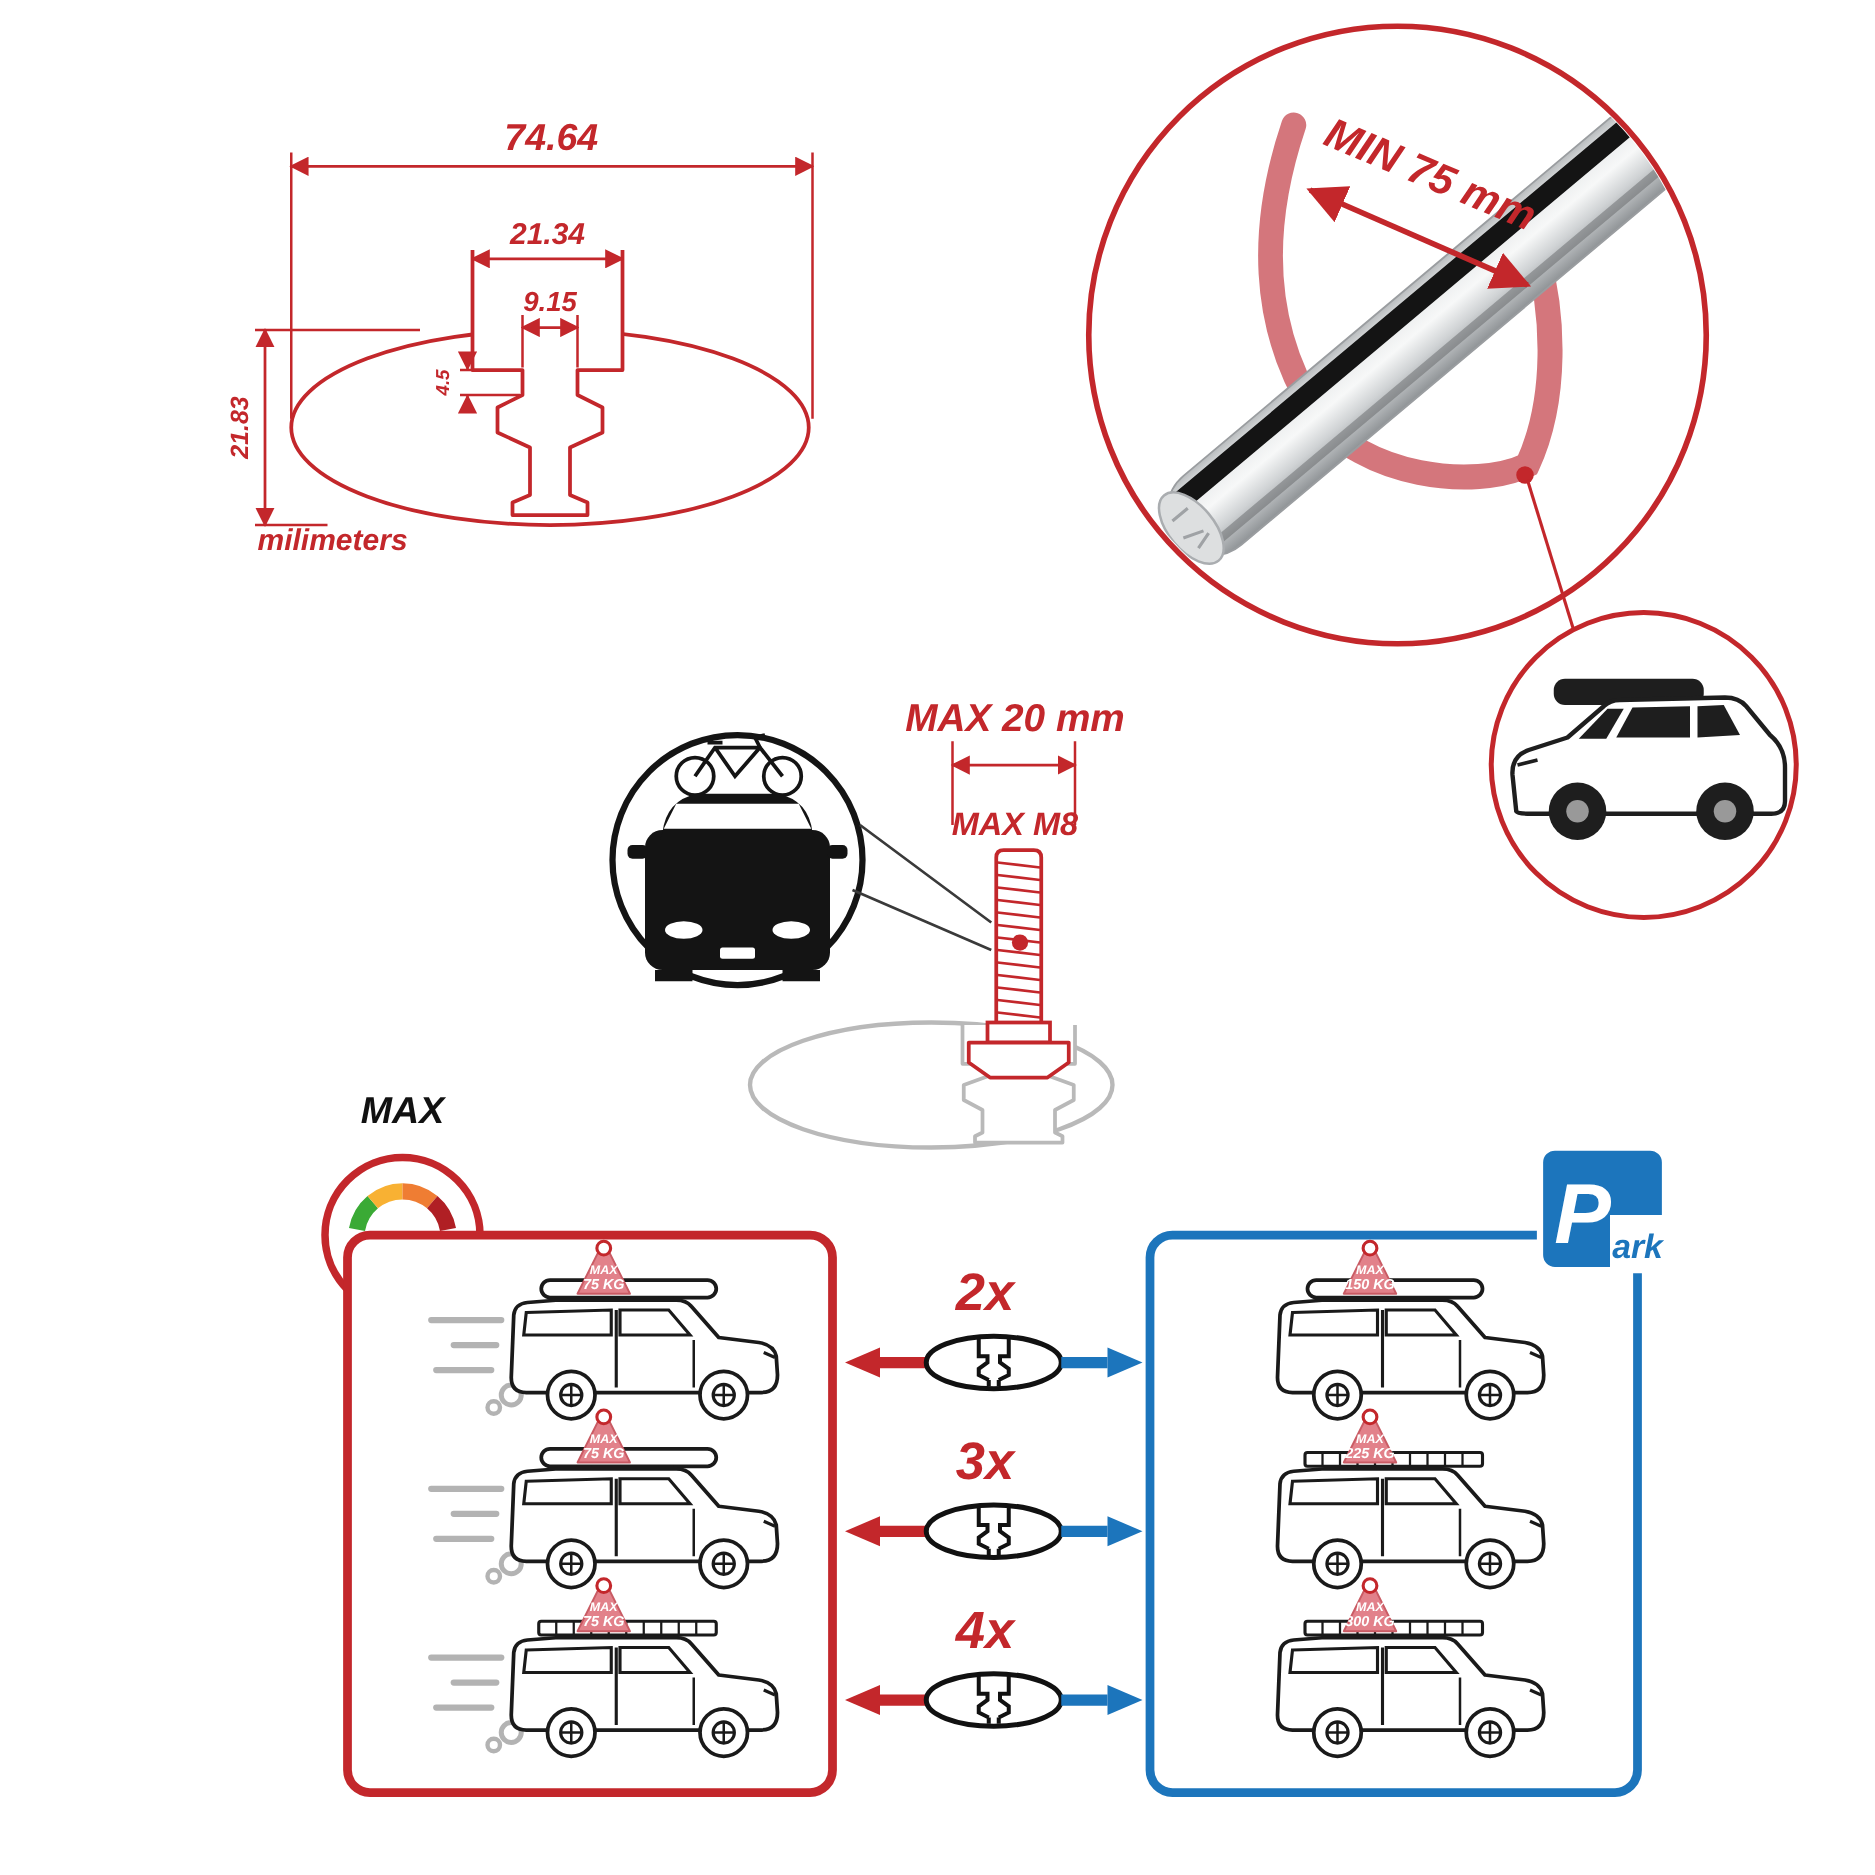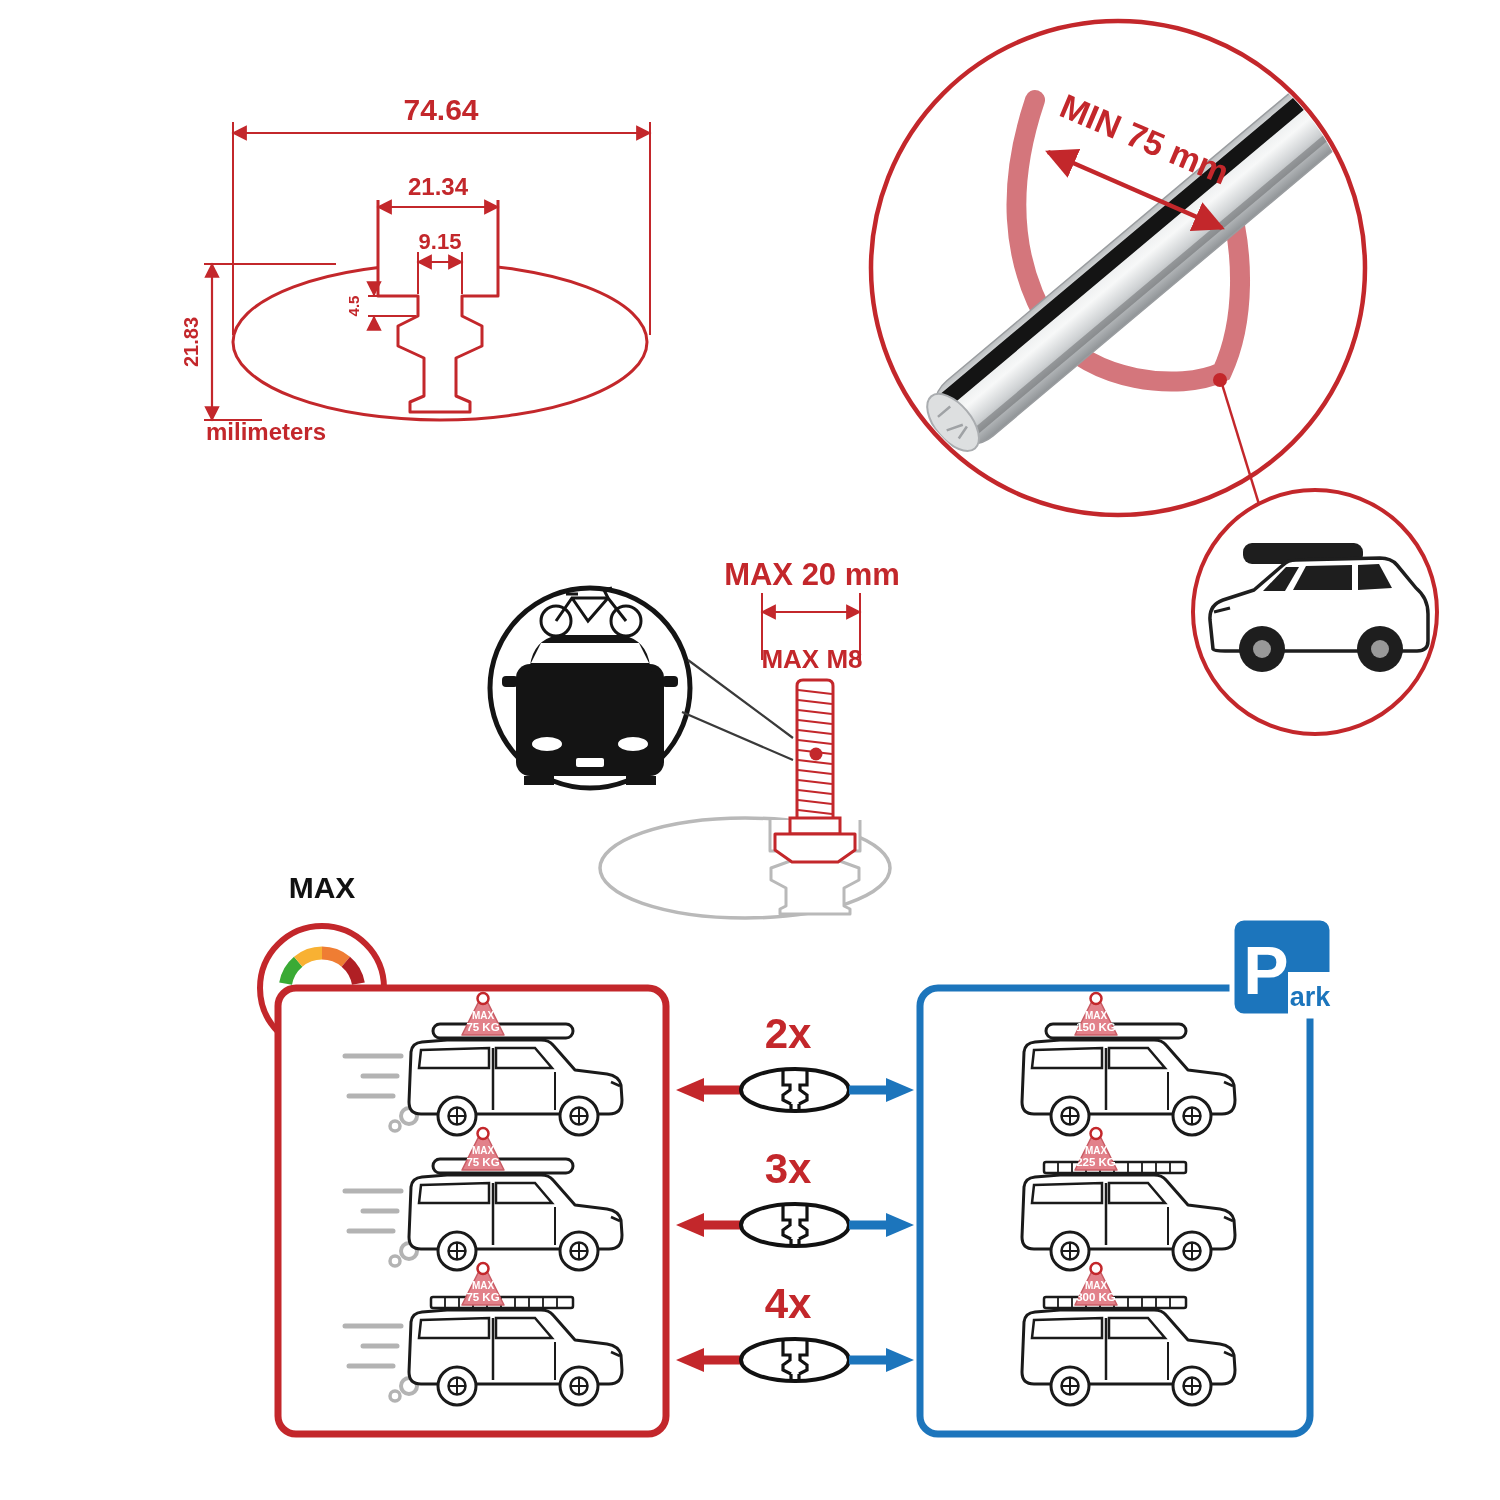--- a/index.html
+++ b/index.html
@@ -1,16 +1,16 @@
 <!DOCTYPE html>
 <html><head>
 <meta charset="utf-8">
 <style>
   html,body{margin:0;padding:0;background:#ffffff;}
-  #stage{position:relative;width:1500px;height:1500px;background:#fff;overflow:hidden;}
+  #stage{position:relative;width:1500px;height:1500px;background:#fff;overflow:hidden;font-style:italic;}
   svg{display:block;}
   text{font-family:"Liberation Sans","DejaVu Sans",sans-serif;}
   .dim-line{stroke:#c3272b;stroke-width:2.2;fill:none;}
   .ext-line{stroke:#c3272b;stroke-width:2;fill:none;}
   .dim-txt{fill:#c3272b;font-weight:bold;text-anchor:middle;}
   .red-lbl{fill:#c3272b;font-weight:bold;text-anchor:middle;}
   .blk-lbl{fill:#111111;font-weight:bold;text-anchor:middle;}
   .count-txt{fill:#c3272b;font-weight:bold;font-size:42px;text-anchor:middle;}
   .sign-t1{fill:#ffffff;font-weight:bold;font-size:10px;text-anchor:middle;}
   .sign-t2{fill:#ffffff;font-weight:bold;font-size:11.5px;text-anchor:middle;}

